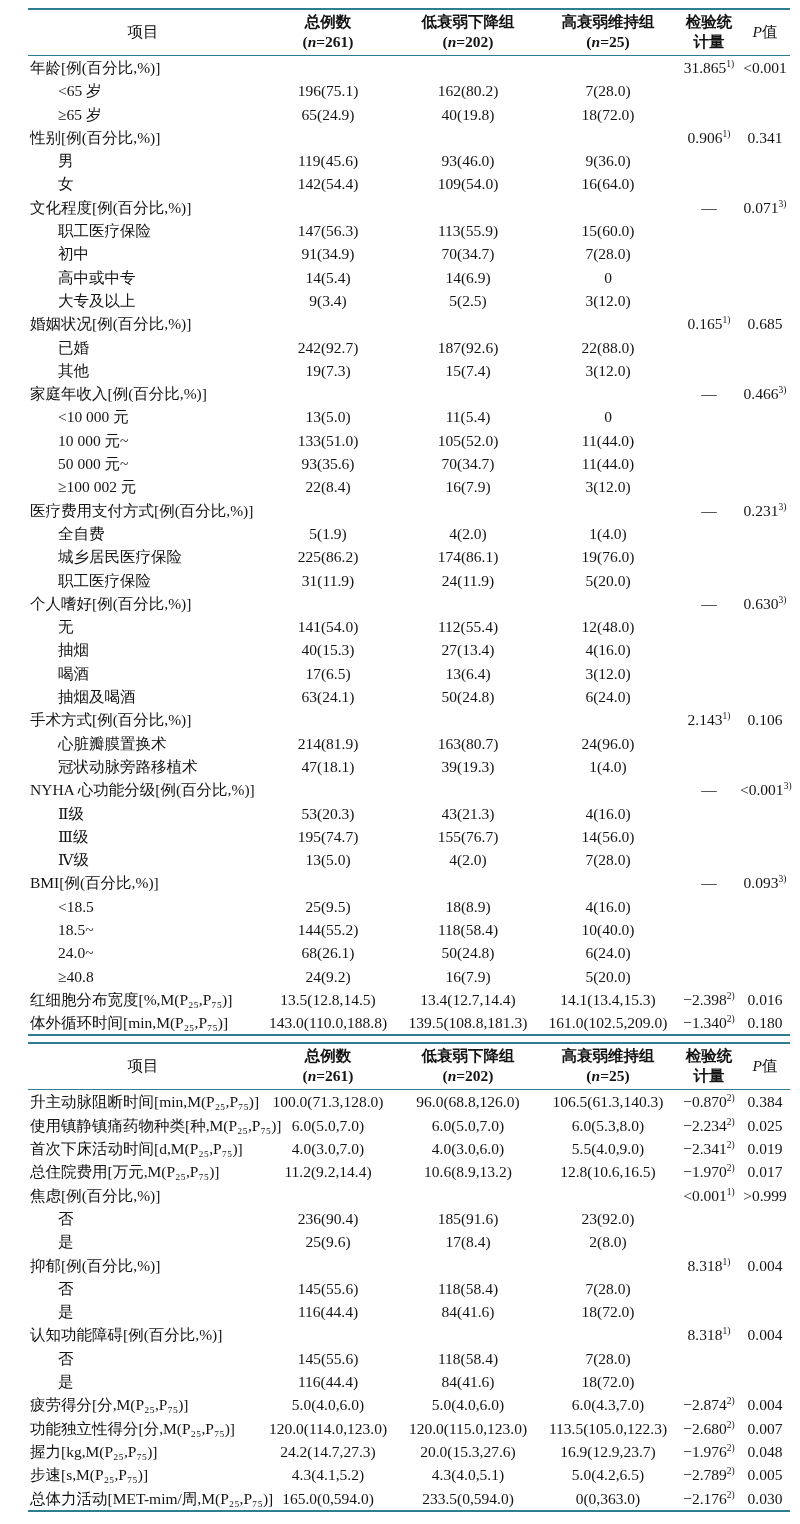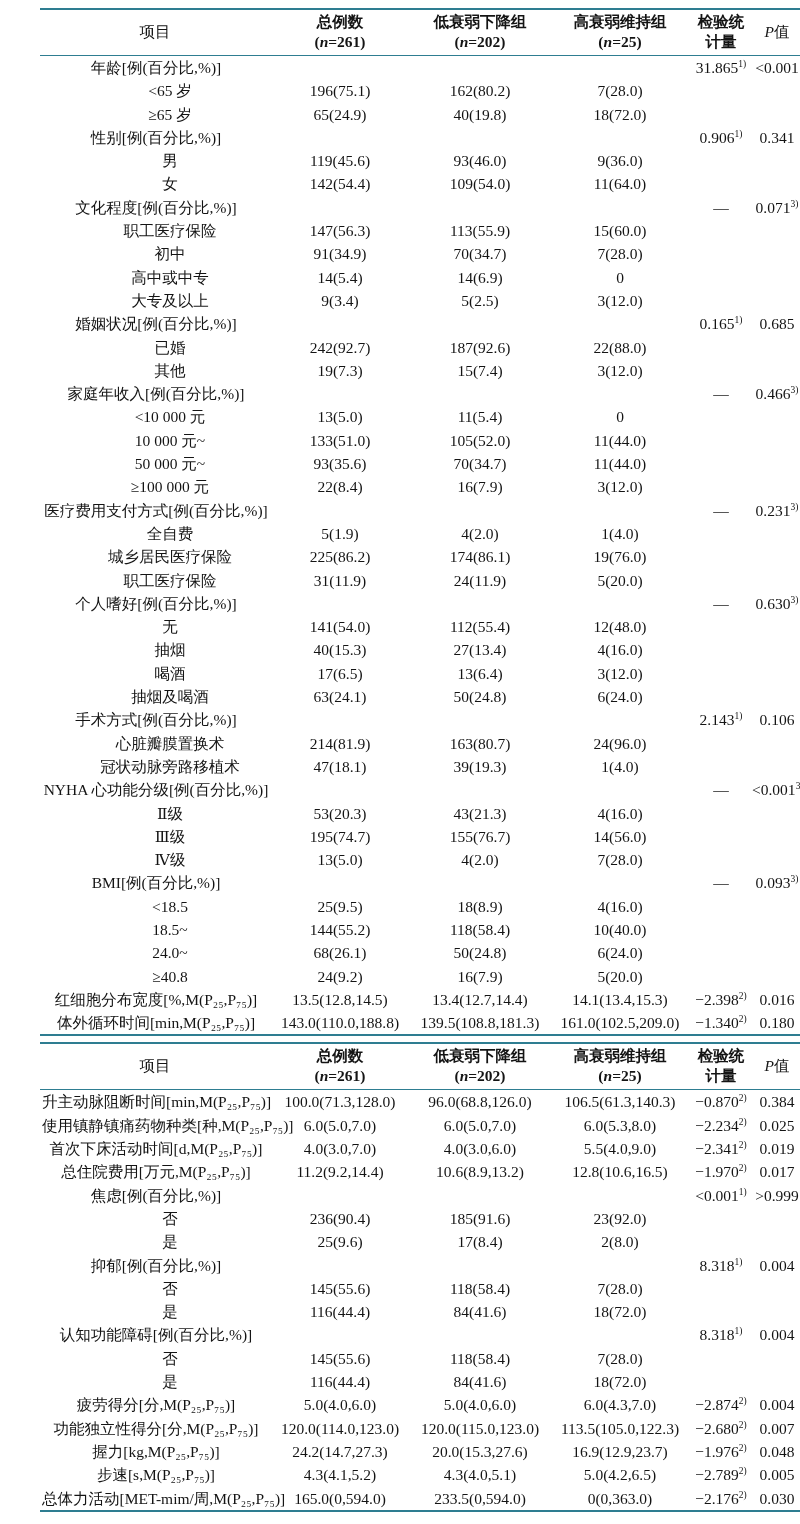--- a/index.html
+++ b/index.html
@@ -2,21 +2,21 @@
 <html><head>
 <meta charset="utf-8">
 <style>
   html,body { margin:0; padding:0; background:#ffffff; }
   body {
     width:800px; height:1524px;
     font-family:"Liberation Serif","DejaVu Serif",serif;
     color:#141414;
     -webkit-font-smoothing:antialiased;
   }
-  .page { padding-top:8px;margin-left:12px; }
+  .page { padding-top:8px; }
   table.jtable {
     width:762px;
     margin-left:28px;
     border-collapse:collapse;
     table-layout:fixed;
     border-top:2.5px solid #2e7d91;
     border-bottom:2.5px solid #2e7d91;
   }
   table.jtable.second { margin-top:6px; }
   th, td { padding:0; white-space:nowrap; overflow:visible; }
@@ -27,21 +27,21 @@
     border-bottom:1.5px solid #2e7d91;
     padding:2px 0 3px 0;
   }
   .hline { display:block; line-height:20px; text-align:center;font-weight:bold; }
   thead th.c-label, thead th.c-p { text-align:center; }
   tbody td {
     height:23.3px;
     line-height:23.3px;
     font-size:15.5px;
   }
-  td.c-label { text-align:center; padding-left:2px; }
+  td.c-label { text-align:left; padding-left:2px; }
   td.c-label.indent { padding-left:30px; }
   td.c-num { text-align:center; }
   sup { font-size:9.5px; line-height:0; vertical-align:super; }
   .it { font-style:italic; }
 </style>
 </head>
 <body>
 
 <div class="page">
 
@@ -118,21 +118,21 @@
           <td class="c-num">119(45.6)</td>
           <td class="c-num">93(46.0)</td>
           <td class="c-num">9(36.0)</td>
           <td class="c-num"></td>
           <td class="c-num"></td>
         </tr>
         <tr>
           <td class="c-label indent">女</td>
           <td class="c-num">142(54.4)</td>
           <td class="c-num">109(54.0)</td>
-          <td class="c-num">11(64.0)</td>
+          <td class="c-num">16(64.0)</td>
           <td class="c-num"></td>
           <td class="c-num"></td>
         </tr>
         <tr>
           <td class="c-label">文化程度[例(百分比,%)]</td>
           <td class="c-num"></td>
           <td class="c-num"></td>
           <td class="c-num"></td>
           <td class="c-num"><span>—</span></td>
           <td class="c-num"><span>0.071</span><sup>3)</sup></td>
@@ -219,21 +219,21 @@
         </tr>
         <tr>
           <td class="c-label indent">50 000 元~</td>
           <td class="c-num">93(35.6)</td>
           <td class="c-num">70(34.7)</td>
           <td class="c-num">11(44.0)</td>
           <td class="c-num"></td>
           <td class="c-num"></td>
         </tr>
         <tr>
-          <td class="c-label indent">≥100 000 元</td>
+          <td class="c-label indent">≥100 002 元</td>
           <td class="c-num">22(8.4)</td>
           <td class="c-num">16(7.9)</td>
           <td class="c-num">3(12.0)</td>
           <td class="c-num"></td>
           <td class="c-num"></td>
         </tr>
         <tr>
           <td class="c-label">医疗费用支付方式[例(百分比,%)]</td>
           <td class="c-num"></td>
           <td class="c-num"></td>

